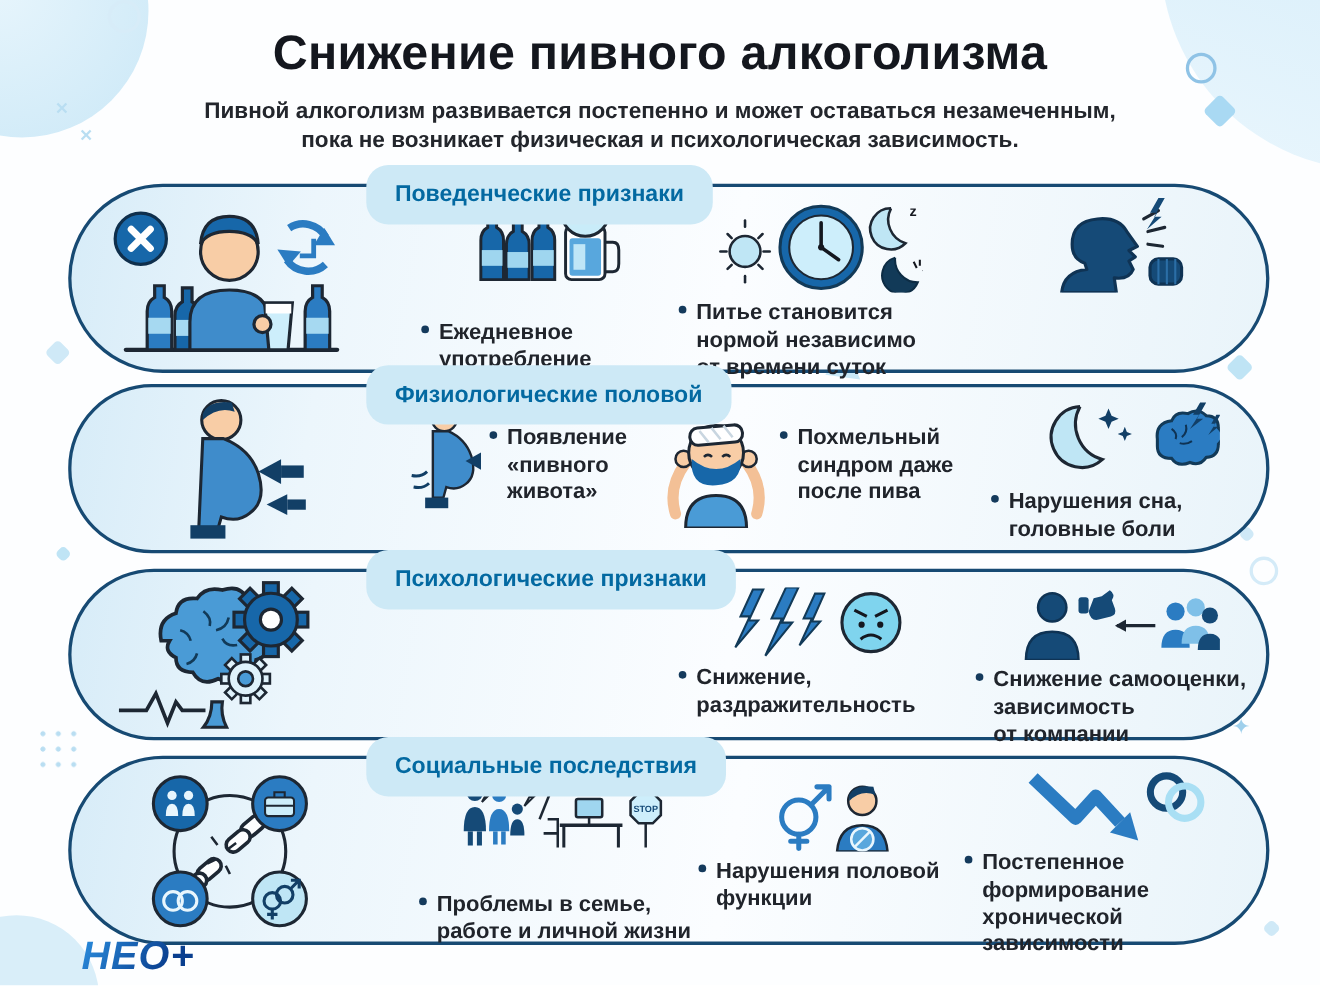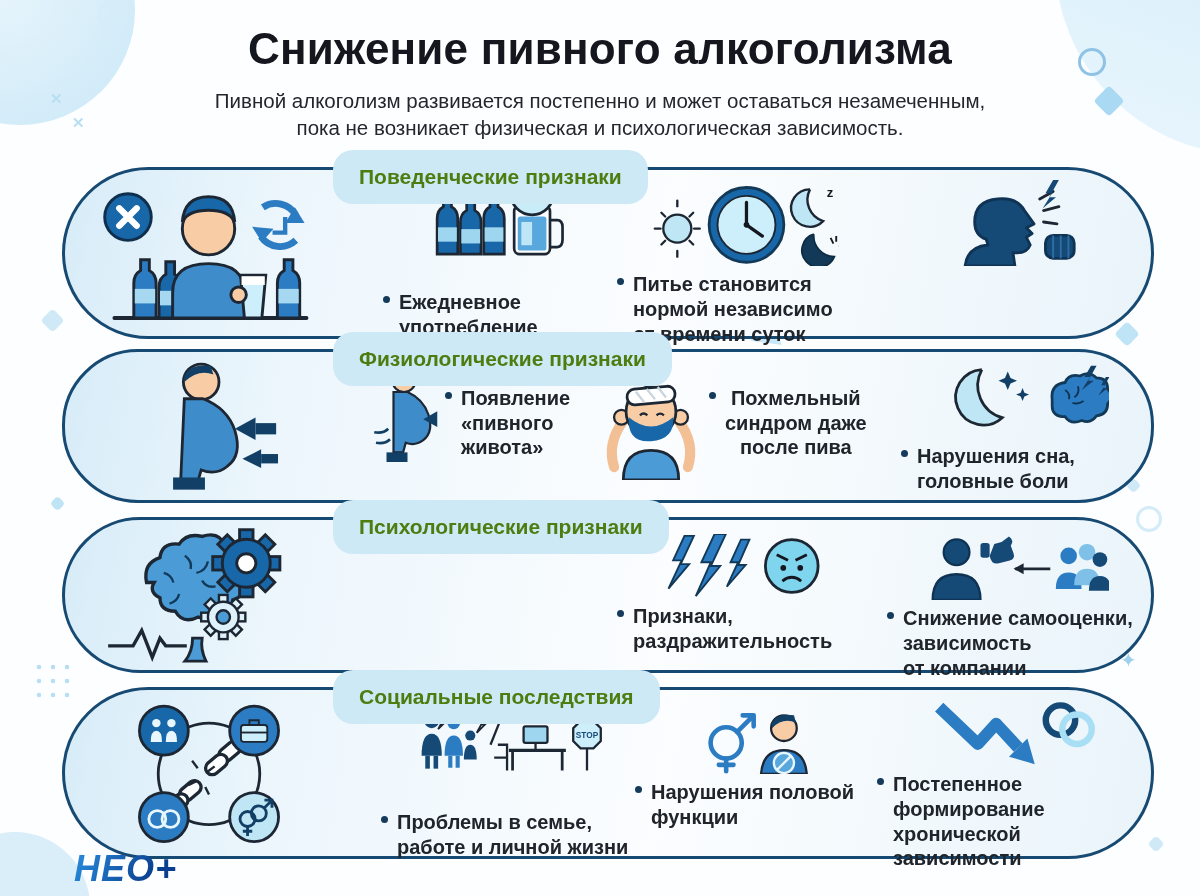--- a/index.html
+++ b/index.html
@@ -28,54 +28,54 @@
     border-right:16px solid transparent;border-bottom:27px solid #c9e8f7;transform:rotate(8deg);}
   .circle-bl{left:-60px;top:832px;width:150px;height:150px;border-radius:50%;background:#d9eef9;}
   .xmark{font-size:15px;font-weight:bold;color:#b9def2;}
   .x1{left:50px;top:90px;}.x2{left:72px;top:114px;}
   .sparkle-r{left:1120px;top:648px;font-size:20px;color:#9fd0ec;}
 
   
   .title{position:absolute;top:24px;left:0;right:0;text-align:center;z-index:2;
     font-size:44px;font-weight:800;color:#14171e;letter-spacing:.2px;}
   .subtitle{position:absolute;top:88px;left:0;right:0;text-align:center;z-index:2;
-    font-size:20.5px;font-weight:400;color:#23262c;line-height:1.3;white-space:pre-line;}
+    font-size:20.5px;font-weight:700;color:#23262c;line-height:1.3;white-space:pre-line;}
 
   
   .capsule{position:absolute;left:62px;width:1086px;z-index:1;
     border:3px solid #174a73;
     background:linear-gradient(100deg,#d7ecf8 0%,#ecf6fc 20%,#fbfdff 55%,#e9f4fa 100%);}
   .c1{top:167px;height:166px;border-radius:86px;}
   .c2{top:349px;height:148px;border-radius:76px;}
   .c3{top:517px;height:150px;border-radius:78px;}
   .c4{top:687px;height:166px;border-radius:86px;}
 
   .pill{position:absolute;top:-20px;left:268px;height:54px;padding:0 26px;z-index:3;
     background:#cde9f6;border-radius:20px;display:flex;align-items:center;
-    font-size:21px;font-weight:800;color:#4d7c0f;white-space:nowrap;}
+    font-size:21px;font-weight:800;color:#0369a1;white-space:nowrap;}
 
   .side{position:absolute;display:flex;align-items:center;justify-content:center;}
   .c1 .side{left:24px;top:4px;width:240px;height:156px;}
   .c2 .side{left:44px;top:4px;width:190px;height:138px;}
   .c3 .side{left:26px;top:2px;width:230px;height:144px;}
   .c4 .side{left:44px;top:4px;width:200px;height:156px;}
 
   .item{position:absolute;display:flex;flex-direction:column;}
   .item .icon{align-self:center;display:flex;align-items:flex-end;justify-content:center;}
   .item.row{flex-direction:row;align-items:center;gap:6px;}
   .bullet{display:flex;gap:9px;font-size:20px;font-weight:700;color:#20242b;
     line-height:1.24;margin-top:6px;}
   .bullet .dot{flex:0 0 auto;width:7px;height:7px;border-radius:50%;background:#143a5c;margin-top:6px;}
   .bullet .txt{white-space:pre-line;}
 
   .c1 .i1{left:318px;top:0;width:228px;gap:28px;}
   .c1 .i2{left:552px;top:10px;width:258px;}
   .c1 .i3{left:822px;top:8px;width:262px;}
   .c2 .i1{left:304px;top:12px;width:238px;}
-  .c2 .i2{left:534px;top:8px;width:290px;text-align:center;}
+  .c2 .i2{left:534px;top:8px;width:290px;}
   .c2 .i3{left:836px;top:12px;width:250px;}
   .c3 .i1{left:318px;top:16px;width:232px;}
   .c3 .i2{left:552px;top:14px;width:256px;}
   .c3 .i3{left:822px;top:12px;width:264px;}
   .c4 .i1{left:316px;top:18px;width:264px;gap:28px;}
   .c4 .i2{left:570px;top:18px;width:244px;justify-content:center;}
   .c4 .i3{left:812px;top:8px;width:272px;}
 
   
   .logo{position:absolute;left:74px;top:848px;z-index:2;font-size:36px;font-weight:900;
@@ -210,21 +210,21 @@
           </g>
           <path d="M112 2 l-8 14 h7 l-10 16 14 -12 h-7 l10 -18 z" fill="#154a77"></path>
           <rect x="104" y="60" width="30" height="24" rx="8" fill="#154a77" stroke="#0f3354" stroke-width="3"></rect>
           <path d="M112 60 v24 M120 60 v24 M128 60 v24" stroke="#2b6ea6" stroke-width="2"></path>
         </svg>
       </div>
     </div>
   </div>
 
   <div class="capsule c2">
-    <div class="pill">Физиологические признаки</div>
+    <div class="pill">Физиологические половой</div>
 
     <div class="side">
       <svg viewBox="0 0 190 140" width="178" height="132">
         <circle cx="92" cy="24" r="19" fill="#f8cda6" stroke="#1d2733" stroke-width="3"></circle>
         <path d="M74 18 q6 -14 28 -11 l3 9 q-16 -6 -31 8 z" fill="#123f66"></path>
         <path d="M74 42 h20 q26 10 34 34 q8 26 -8 38 q-12 10 -28 4 l-4 14 h-18 z" fill="#3f8ccb" stroke="#1d2733" stroke-width="3"></path>
         <rect x="62" y="126" width="34" height="13" fill="#123f66"></rect>
         <polygon points="150,62 128,74 150,86" fill="#123f66"></polygon>
         <rect x="150" y="68" width="22" height="12" fill="#123f66"></rect>
         <polygon points="156,96 136,106 156,116" fill="#123f66"></polygon>
@@ -335,21 +335,21 @@
           <path d="M86 6 l-11 24 h8 l-12 26 20 -23 h-8 l12 -27 z" fill="#2b7cc2" stroke="#123a58" stroke-width="2"></path>
           <circle cx="140" cy="34" r="28" fill="#7fd4ee" stroke="#1d2733" stroke-width="3"></circle>
           <path d="M124 22 l12 6 M156 22 l-12 6" stroke="#14171f" stroke-width="3"></path>
           <circle cx="131" cy="36" r="3" fill="#14171f"></circle>
             <circle cx="149" cy="36" r="3" fill="#14171f"></circle>
           <path d="M130 50 q10 -8 20 0" fill="none" stroke="#14171f" stroke-width="3"></path>
         </svg>
       </div>
       <div class="bullet">
           <span class="dot"></span>
-        <span class="txt">Признаки,
+        <span class="txt">Снижение,
 раздражительность</span>
         </div>
     </div>
 
     <div class="item i3">
       <div class="icon">
         <svg viewBox="0 0 195 74" height="68">
           <circle cx="30" cy="22" r="14" fill="#154a77" stroke="#0f3354" stroke-width="2.5"></circle>
           <path d="M4 74 q0 -28 26 -28 t26 28 z" fill="#154a77" stroke="#0f3354" stroke-width="2.5"></path>
           <g transform="translate(56,2)">

